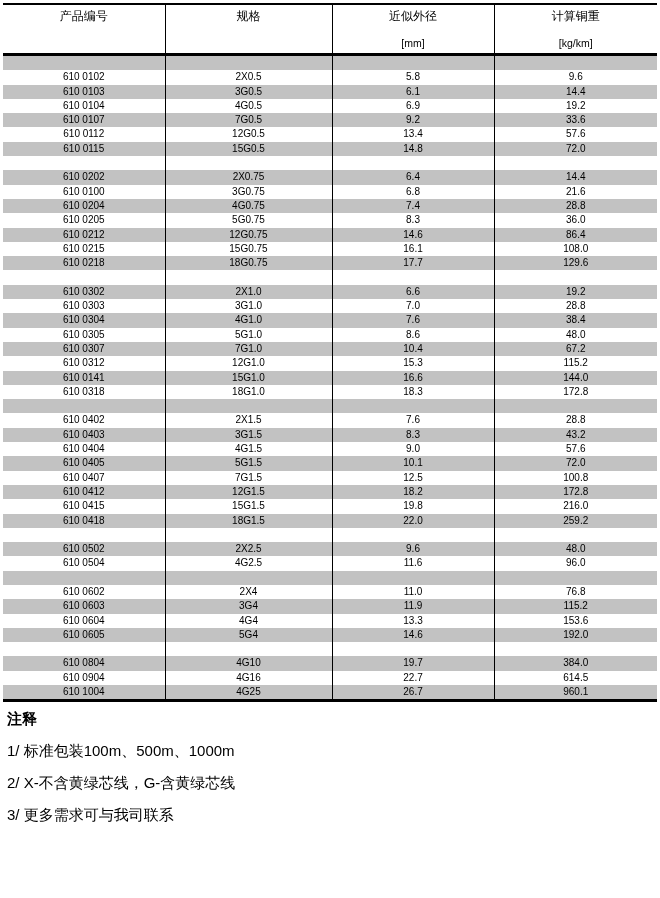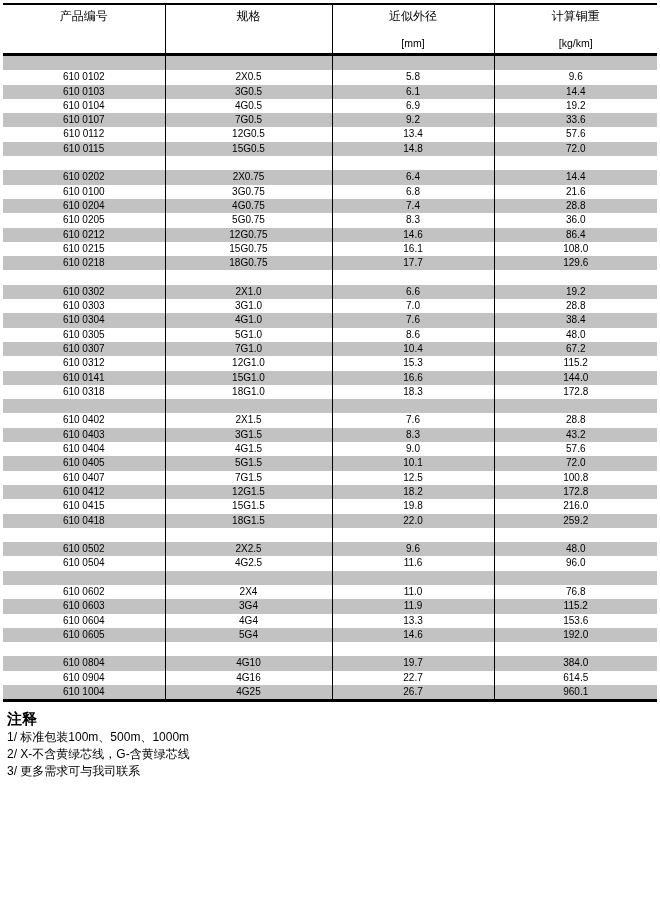--- a/index.html
+++ b/index.html
@@ -57,21 +57,22 @@
     background: var(--stripe, #c2c2c2);
   }
   .notes {
     margin: 8px 0 0 4px;
   }
   .notes-title {
     font-size: 15px;
     font-weight: bold;
   }
   .note-item {
-    font-size: 12px;
+    font-size: 15px;
+    margin-top: 13px;
   }
 </style>
 </head>
 <body>
 
 <div class="page">
 
   <table class="product-table">
     <colgroup>
       <col class="c1">

